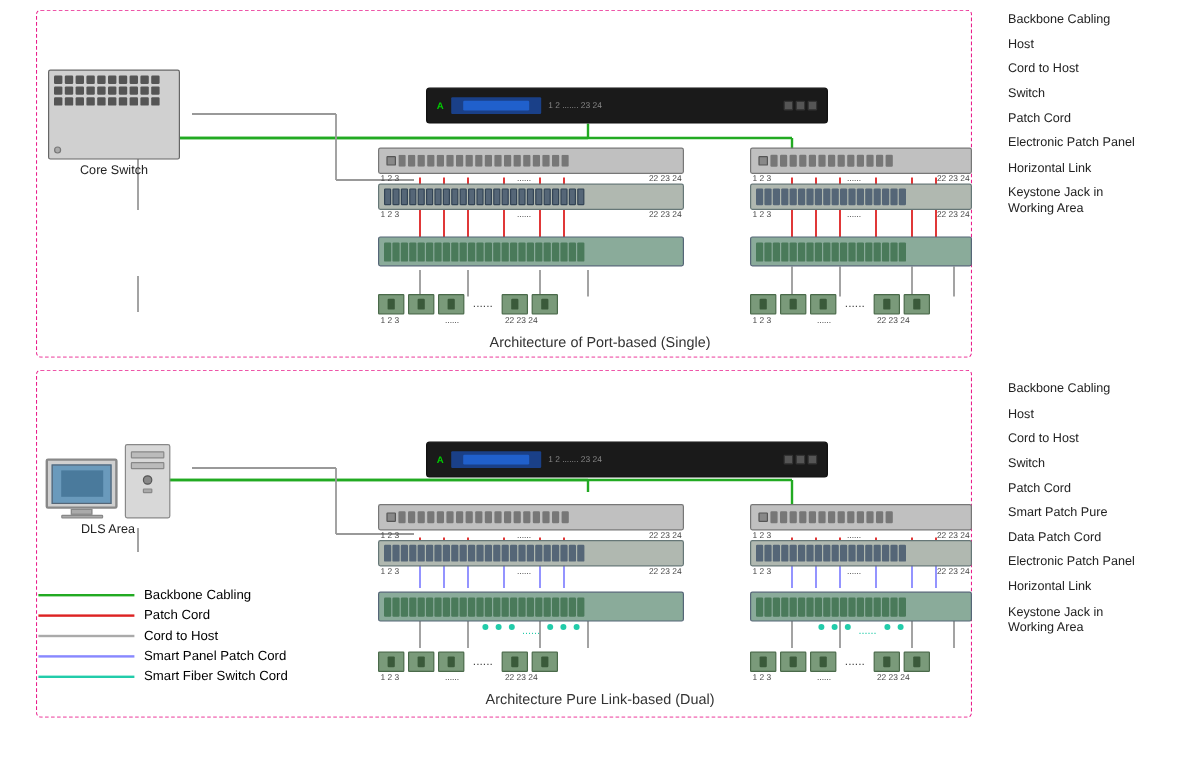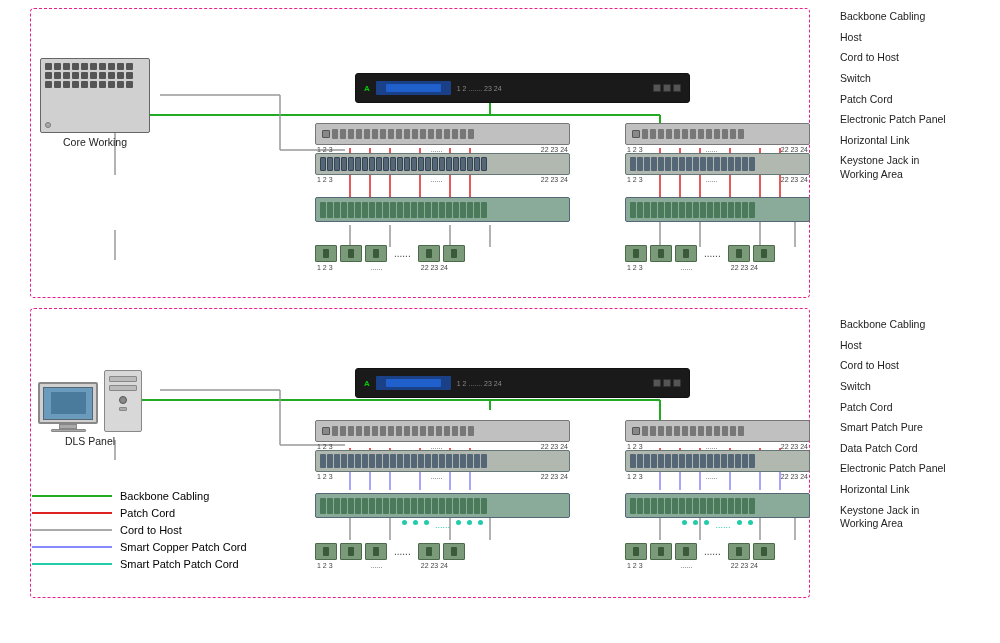--- a/index.html
+++ b/index.html
@@ -243,21 +243,21 @@
         <div style="width:7px;height:7px;background:#555;border-radius:1px;"></div>
         <div style="width:7px;height:7px;background:#555;border-radius:1px;"></div>
         <div style="width:7px;height:7px;background:#555;border-radius:1px;"></div>
         <div style="width:7px;height:7px;background:#555;border-radius:1px;"></div>
         <div style="width:7px;height:7px;background:#555;border-radius:1px;"></div>
         <div style="width:7px;height:7px;background:#555;border-radius:1px;"></div>
         <div style="width:7px;height:7px;background:#555;border-radius:1px;"></div>
       </div>
       <div style="position:absolute;bottom:4px;left:4px;width:6px;height:6px;background:#aaa;border-radius:50%;border:1px solid #777;"></div>
     </div>
-    <div class="device-label">Core Working</div>
+    <div class="device-label">Core Switch</div>
   </div>
 
 
   <div style="position:absolute; left:38px; top:370px;">
     <div style="display:flex; align-items:flex-end; gap:6px;">
 
       <div style="display:flex; flex-direction:column; align-items:center;">
         <div style="width:60px;height:42px;background:#d0d0d0;border:2px solid #888;border-radius:2px;display:flex;align-items:center;justify-content:center;">
           <div style="width:50px;height:33px;background:#6a9abc;border:1px solid #567;display:flex;align-items:center;justify-content:center;">
             <div style="width:35px;height:22px;background:#4a7a9c;"></div>
@@ -267,21 +267,21 @@
         <div style="width:35px;height:3px;background:#aaa;border:1px solid #888;border-radius:1px;margin:0 auto;"></div>
       </div>
 
       <div style="width:38px;height:62px;background:#d8d8d8;border:1px solid #888;border-radius:2px;display:flex;flex-direction:column;align-items:center;padding:5px 3px;gap:3px;">
         <div style="width:28px;height:6px;background:#bbb;border:1px solid #888;border-radius:1px;"></div>
         <div style="width:28px;height:6px;background:#bbb;border:1px solid #888;border-radius:1px;"></div>
         <div style="width:8px;height:8px;background:#888;border-radius:50%;border:1px solid #555;margin-top:2px;"></div>
         <div style="width:8px;height:4px;background:#aaa;border:1px solid #888;border-radius:1px;"></div>
       </div>
     </div>
-    <div class="device-label">DLS Panel</div>
+    <div class="device-label">DLS Area</div>
   </div>
 
   <div style="position:absolute; left:355px; top:73px;">
     <div style="width:335px;height:30px;background:#1a1a1a;border:1px solid #111;border-radius:3px;display:flex;align-items:center;padding:0 8px;gap:6px;">
       <span style="color:#00cc00;font-size:8px;font-weight:bold;">A</span>
       <div style="width:75px;height:14px;background:#1a4088;border-radius:1px;display:flex;align-items:center;justify-content:center;">
         <div style="width:55px;height:8px;background:#2060cc;border-radius:1px;"></div>
       </div>
       <span style="color:#888;font-size:7px;">1  2 ....... 23  24</span>
       <div style="display:flex;gap:2px;margin-left:auto;">
@@ -509,20 +509,23 @@
         <div style="width:6px;height:9px;background:#3a5a3a;border-radius:1px;"></div>
       </div>
     </div>
     <div style="display:flex;justify-content:space-between;font-size:7px;color:#444;padding:0 2px;margin-top:2px;width:135px;">
       <span>1 2 3</span>
         <span>......</span>
         <span>22 23 24</span>
     </div>
   </div>
 
+  <div style="position:absolute; left:350px; top:278px; width:300px; text-align:center;">
+    <span style="font-size:12px;color:#333;">Architecture of Port-based (Single)</span>
+  </div>
 
   <div style="position:absolute; left:355px; top:368px;">
     <div style="width:335px;height:30px;background:#1a1a1a;border:1px solid #111;border-radius:3px;display:flex;align-items:center;padding:0 8px;gap:6px;">
       <span style="color:#00cc00;font-size:8px;font-weight:bold;">A</span>
       <div style="width:75px;height:14px;background:#1a4088;border-radius:1px;display:flex;align-items:center;justify-content:center;">
         <div style="width:55px;height:8px;background:#2060cc;border-radius:1px;"></div>
       </div>
       <span style="color:#888;font-size:7px;">1  2 ....... 23  24</span>
       <div style="display:flex;gap:2px;margin-left:auto;">
         <div style="width:8px;height:8px;background:#555;border:1px solid #333;border-radius:1px;"></div>
@@ -766,20 +769,23 @@
         <div style="width:6px;height:9px;background:#3a5a3a;border-radius:1px;"></div>
       </div>
     </div>
     <div style="display:flex;justify-content:space-between;font-size:7px;color:#444;padding:0 2px;margin-top:2px;width:135px;">
       <span>1 2 3</span>
         <span>......</span>
         <span>22 23 24</span>
     </div>
   </div>
 
+  <div style="position:absolute; left:350px; top:576px; width:300px; text-align:center;">
+    <span style="font-size:12px;color:#333;">Architecture Pure Link-based (Dual)</span>
+  </div>
 
   <div class="right-labels-top">
     <div class="label-item" style="font-weight:500;">Backbone Cabling</div>
     <div class="label-item">Host</div>
     <div class="label-item">Cord to Host</div>
     <div class="label-item">Switch</div>
     <div class="label-item">Patch Cord</div>
     <div class="label-item">Electronic Patch Panel</div>
     <div class="label-item">Horizontal Link</div>
     <div class="label-item">Keystone Jack in<br>Working Area</div>
@@ -806,21 +812,21 @@
     <div class="legend-item">
       <div class="legend-line" style="background:#dd2222; height:2px;"></div>
       <span>Patch Cord</span>
     </div>
     <div class="legend-item">
       <div class="legend-line" style="background:#aaaaaa; height:2px;"></div>
       <span>Cord to Host</span>
     </div>
     <div class="legend-item">
       <div class="legend-line" style="background:#8888ff; height:2px;"></div>
-      <span>Smart Copper Patch Cord</span>
+      <span>Smart Panel Patch Cord</span>
     </div>
     <div class="legend-item">
       <div class="legend-line" style="background:#22ccaa; height:2px;"></div>
-      <span>Smart Patch Patch Cord</span>
+      <span>Smart Fiber Switch Cord</span>
     </div>
   </div>
 
 </div>
 
 </body></html>

